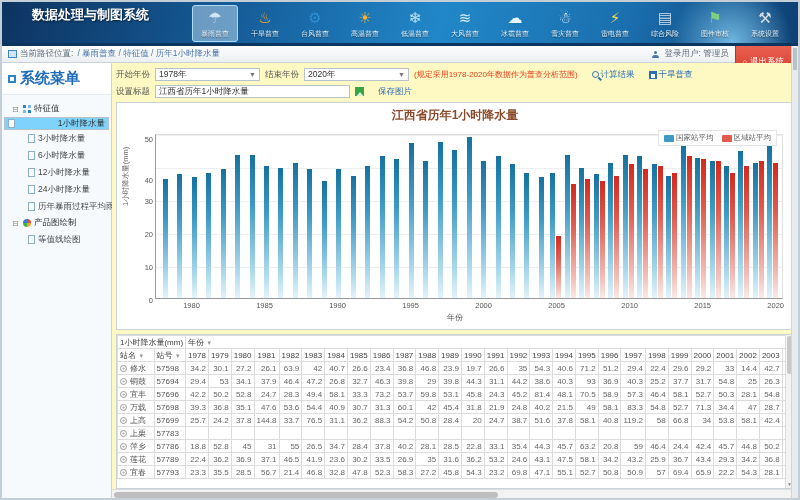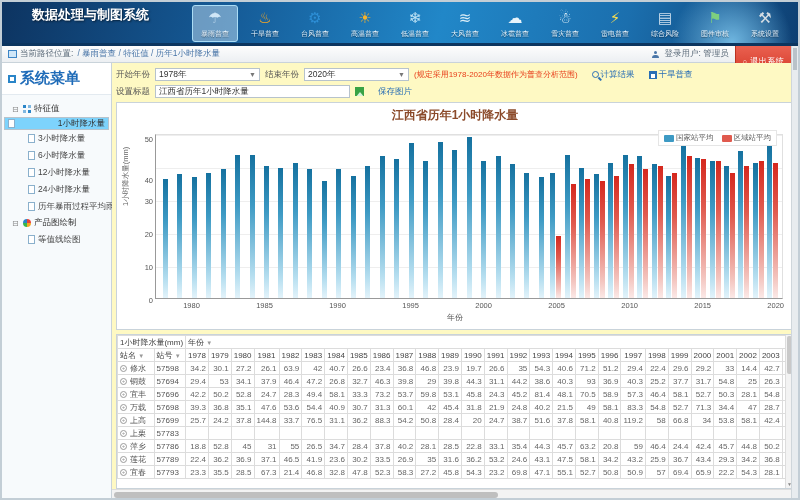--- a/index.html
+++ b/index.html
@@ -813,21 +813,21 @@
     <td>
                     <span class="rowname">
                       <span class="plus">+</span>
                       <span>宜春</span>
                     </span>
                   </td>
     <td>57793</td>
                   <td class="num">23.3</td>
                   <td class="num">35.5</td>
                   <td class="num">28.5</td>
-                  <td class="num">67.3</td>
+                  <td class="num">56.7</td>
                   <td class="num">21.4</td>
                   <td class="num">46.8</td>
                   <td class="num">32.8</td>
                   <td class="num">47.8</td>
                   <td class="num">52.3</td>
                   <td class="num">58.3</td>
                   <td class="num">27.2</td>
                   <td class="num">45.8</td>
                   <td class="num">54.3</td>
                   <td class="num">23.2</td>

